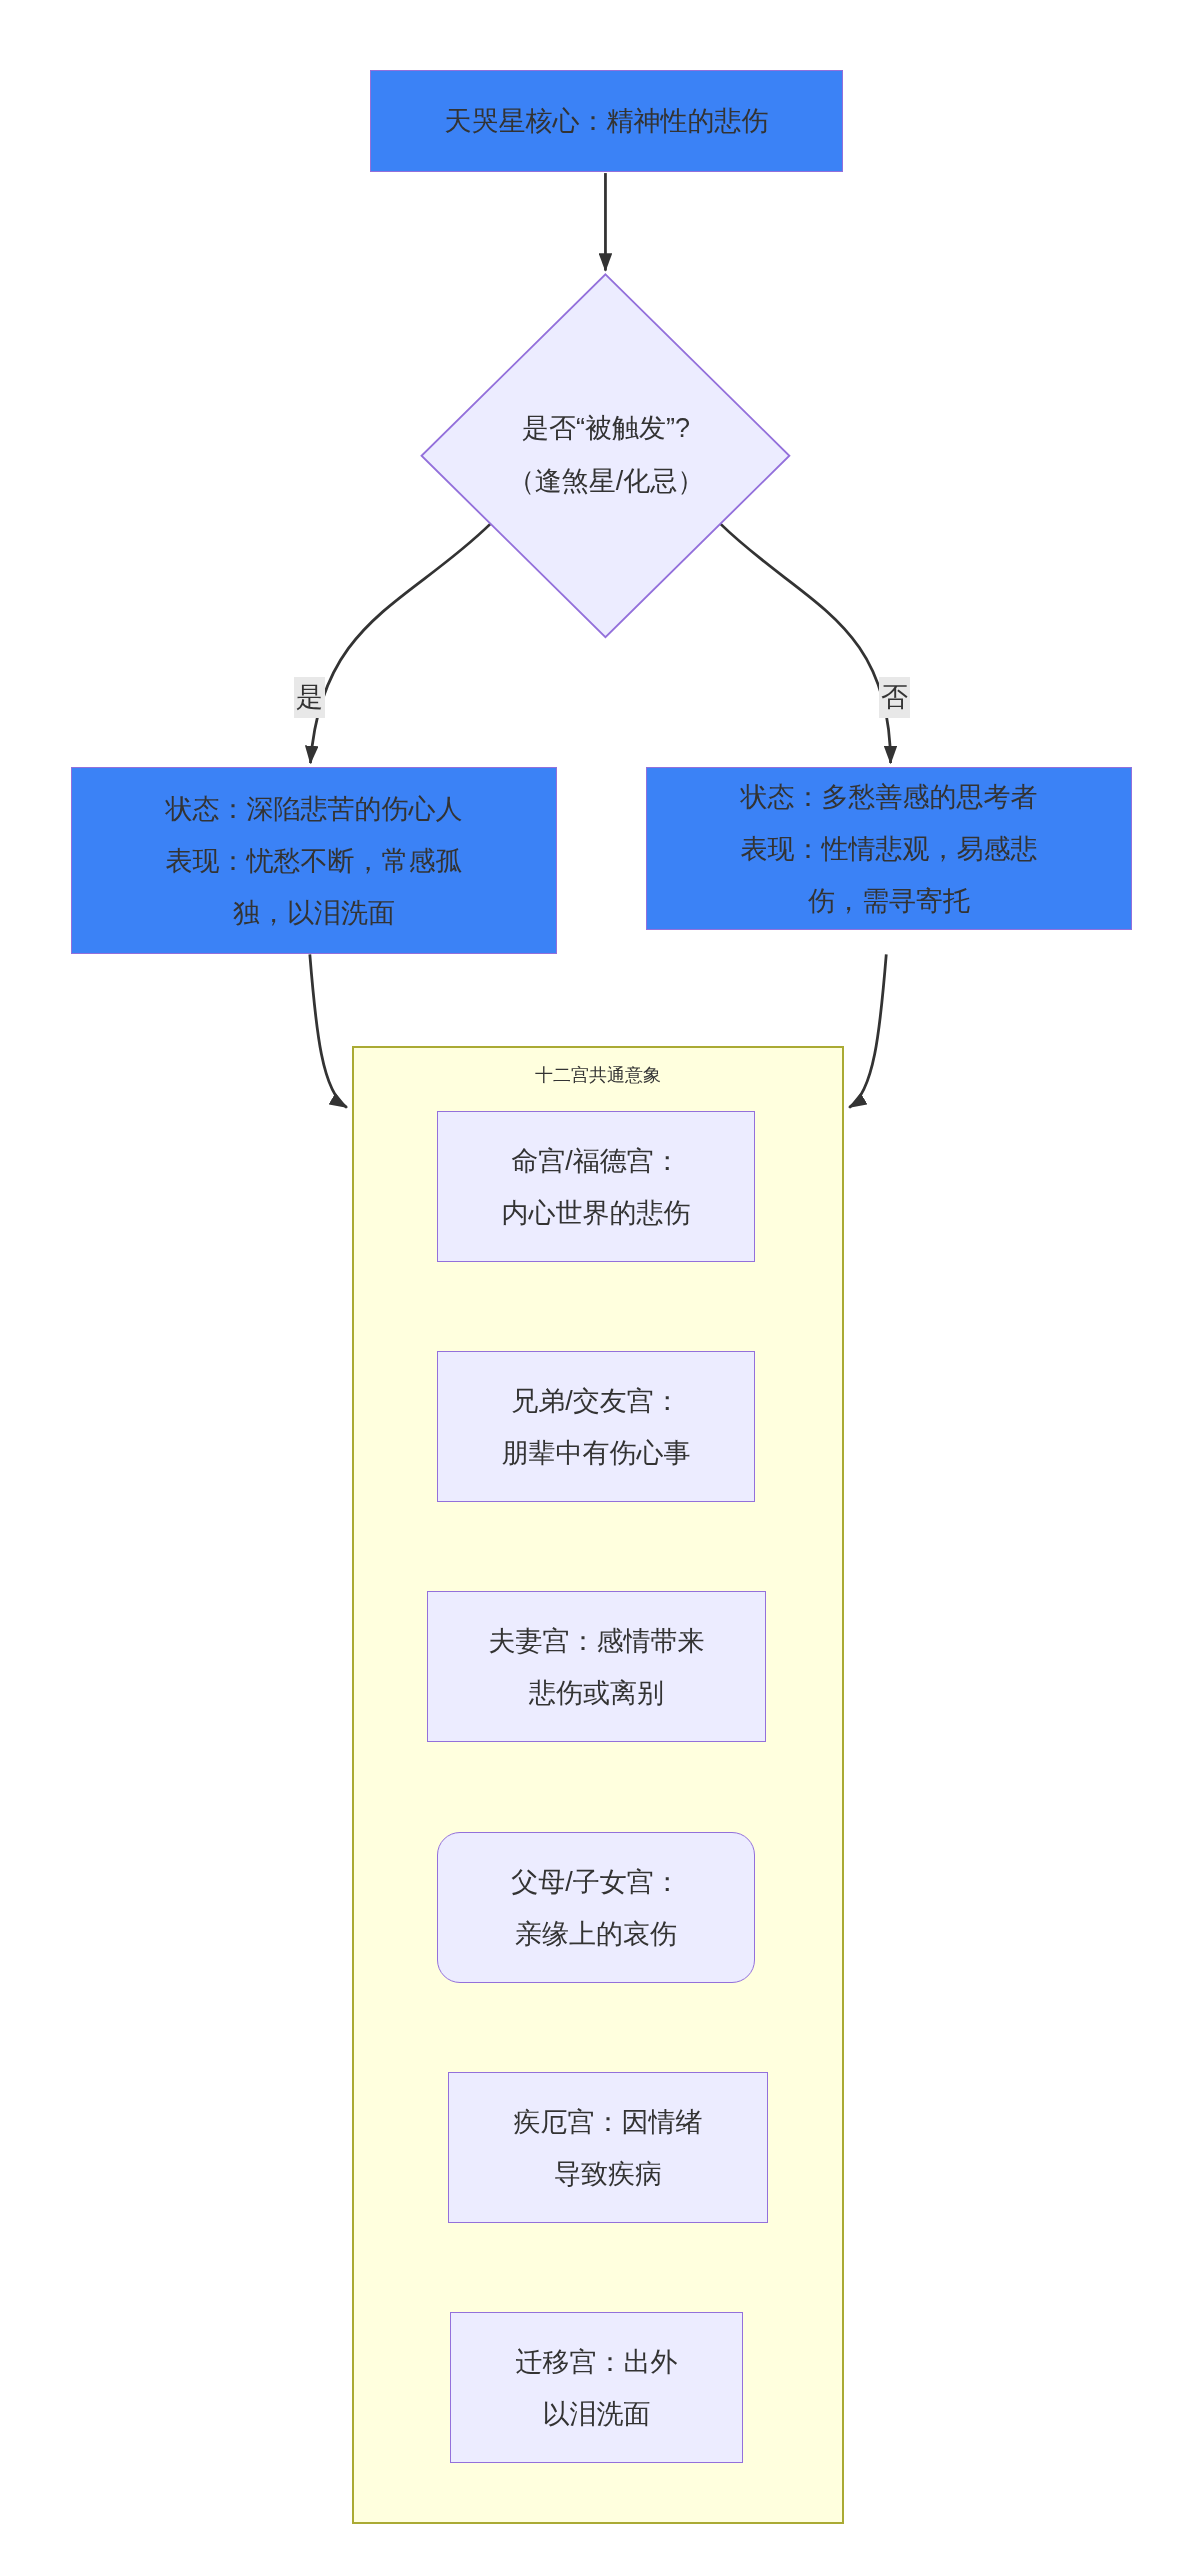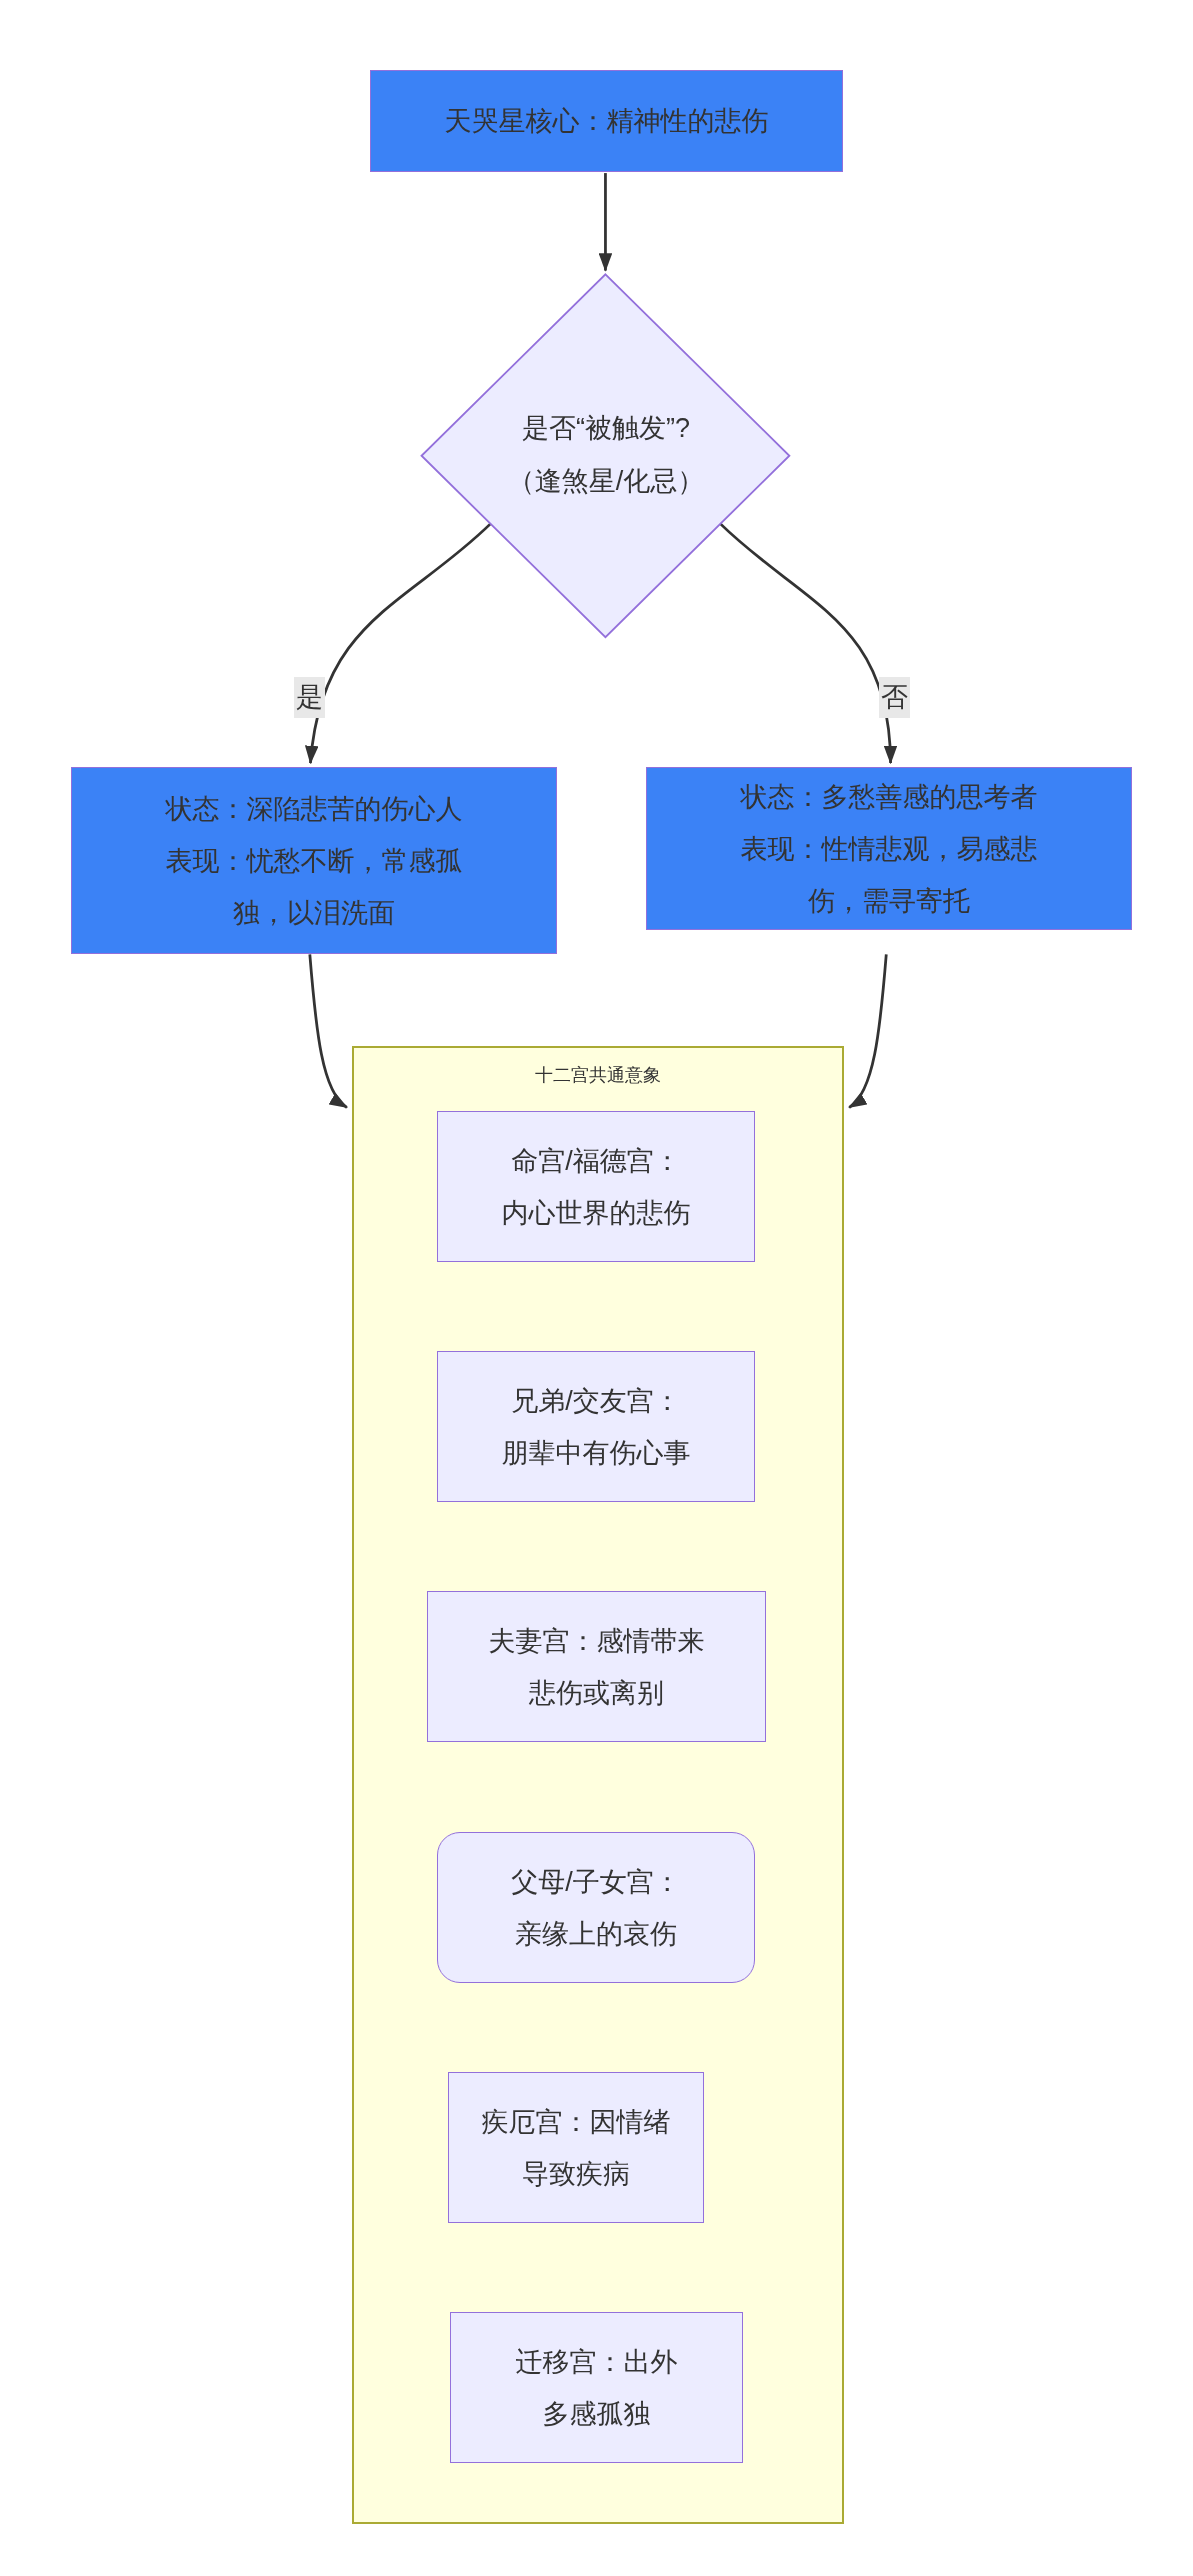--- a/index.html
+++ b/index.html
@@ -49,21 +49,21 @@
   .palace{
     position:absolute;
     background:#ECECFF;border:1.9px solid #9370DB;box-sizing:border-box;
     display:flex;flex-direction:column;justify-content:center;align-items:center;
     text-align:center;font-size:27px;line-height:52px;
   }
   .pal-0{left:437px;top:1111px;width:318px;height:151px;}
   .pal-1{left:437px;top:1351px;width:318px;height:151px;}
   .pal-2{left:427px;top:1591px;width:339px;height:151px;}
   .pal-3{left:437px;top:1832px;width:318px;height:151px;border-radius:23px;}
-  .pal-4{left:448px;top:2072px;width:256px;height:151px;}
+  .pal-4{left:448px;top:2072px;width:320px;height:151px;}
   .pal-5{left:450px;top:2312px;width:293px;height:151px;}
 </style>
 </head>
 <body>
 
 <div class="canvas">
 
   <svg class="edge-layer" width="1193" height="2576" viewBox="0 0 1933 4173" xmlns="http://www.w3.org/2000/svg">
     <defs>
       <marker id="arrow" viewBox="0 0 30 22" markerWidth="30" markerHeight="22" markerUnits="userSpaceOnUse" refX="28" refY="11" orient="auto">
@@ -125,17 +125,17 @@
     <div>亲缘上的哀伤</div>
   </div>
 
   <div class="palace pal-4">
     <div>疾厄宫：因情绪</div>
     <div>导致疾病</div>
   </div>
 
   <div class="palace pal-5">
     <div>迁移宫：出外</div>
-    <div>多感孤独</div>
+    <div>以泪洗面</div>
   </div>
 
 </div>
 
 
 </body></html>

